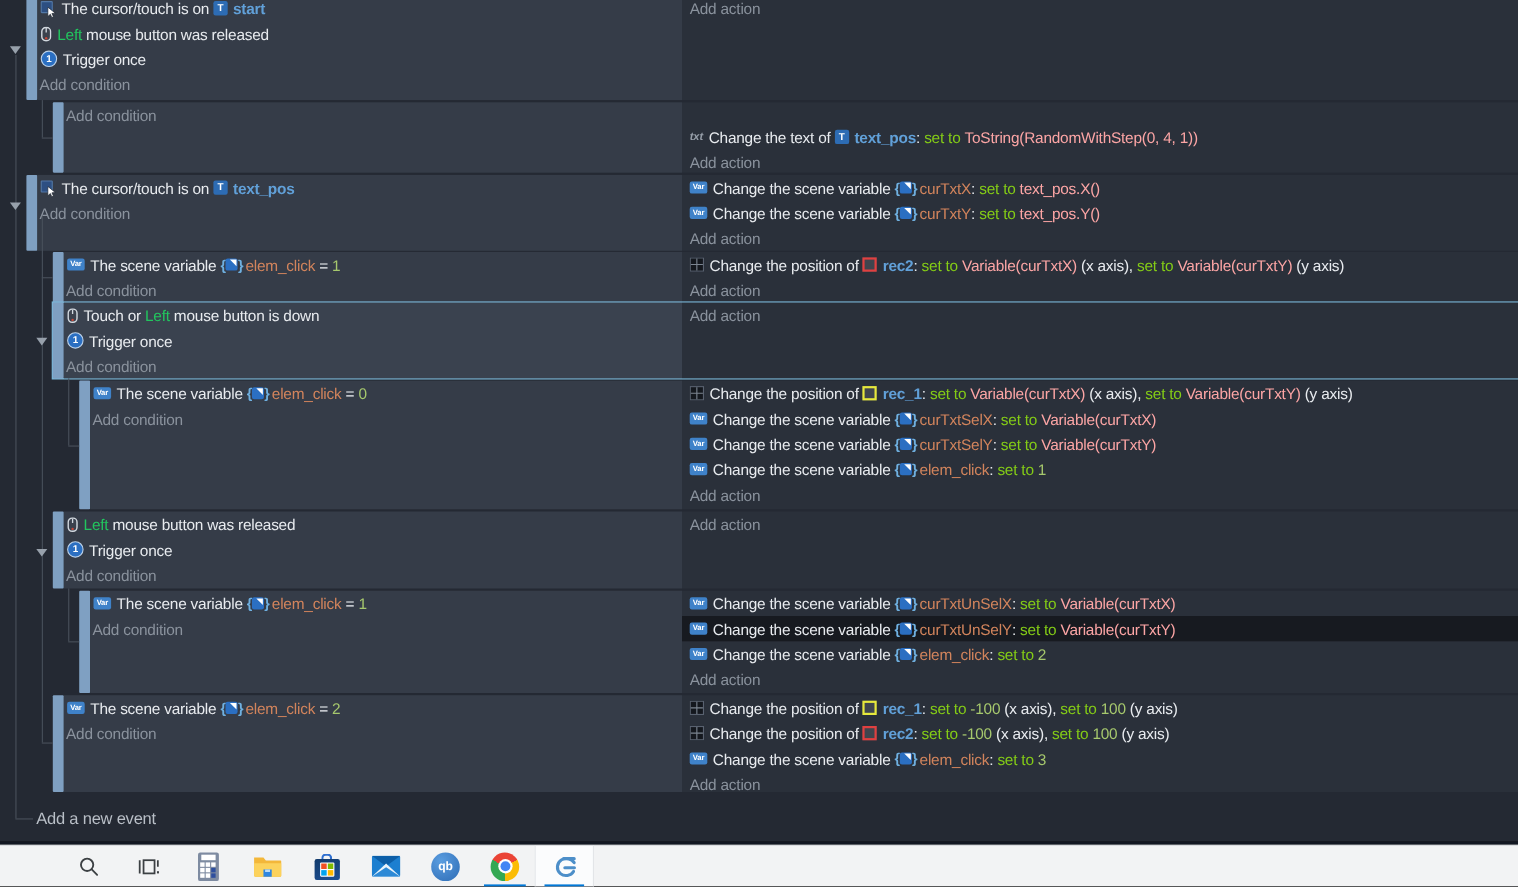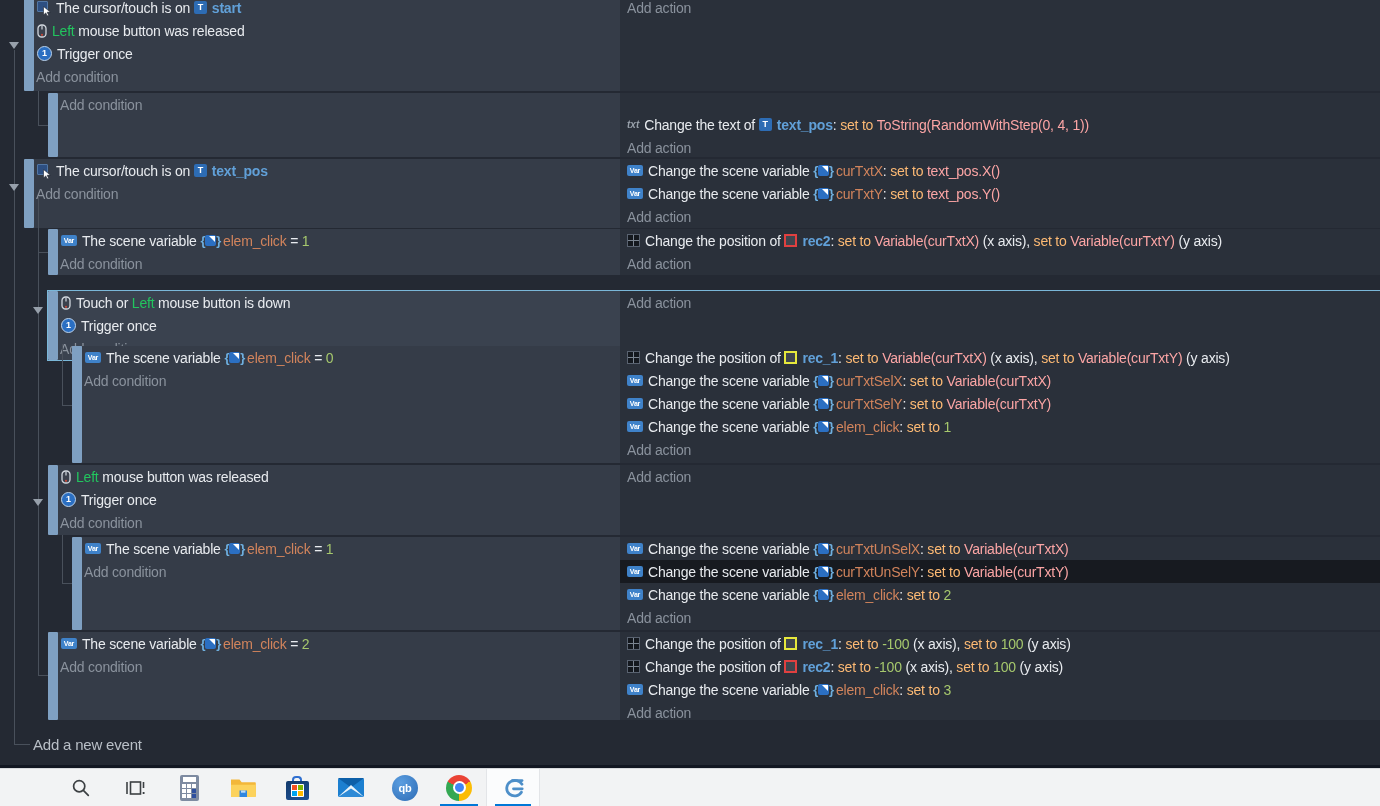--- a/index.html
+++ b/index.html
@@ -5,40 +5,40 @@
   html,body{margin:0;padding:0;background:#111;}
   #screen{position:relative;width:1380px;height:806px;overflow:hidden;
     font-family:"Liberation Sans","DejaVu Sans",sans-serif;font-size:14px;
     letter-spacing:-0.2px;color:#e8ebef;}
   
   #sheet{position:absolute;left:0;top:0;width:1380px;height:765px;background:#242933;overflow:hidden;}
   .tree-line{position:absolute;background:#49505b;}
   .tree-arrow{position:absolute;width:0;height:0;border-left:5px solid transparent;
     border-right:5px solid transparent;border-top:7px solid #97a0ab;}
   .ev-block{position:absolute;}
-  .ev-block.selected{box-shadow:0 0 0 1px #7ab7d8;margin-top:16px;}
+  .ev-block.selected{box-shadow:0 0 0 1px #7ab7d8;}
   .handle{position:absolute;left:0;top:0;bottom:0;width:10px;background:#7fa0c2;border-radius:1px;}
   .cond-col{position:absolute;top:0;bottom:0;background:#353c48;}
   .ev-block.selected .cond-col{background:#3a424f;}
   .act-col{position:absolute;top:0;bottom:0;background:#2a303a;}
   .row{height:23px;display:flex;align-items:center;}
   .cond-row{padding-left:3px;}
   .act-row{padding-left:7px;}
   .act-row.hovered{background:#171a20;}
   .footer-row{color:#8a929d;}
   .cond-footer{padding-left:2px;}
   .act-footer{padding-left:7px;}
   .ev-header{height:20px;display:flex;align-items:center;padding-left:4px;color:#eceff2;}
   .sg-w{color:#e8ebef;white-space:pre;}
   .sg-o{color:#61a0d8;font-weight:bold;white-space:pre;}
   .sg-p{color:#22c55e;white-space:pre;}
   .sg-n{color:#a6c86d;white-space:pre;}
   .sg-e{color:#fca5a5;white-space:pre;}
   .sg-v{color:#d2845c;white-space:pre;}
-  .sg-st{color:#fdba74;white-space:pre;}
+  .sg-st{color:#84cc16;white-space:pre;}
   
   .ic{display:inline-flex;align-items:center;justify-content:center;margin-right:5px;flex:none;}
   .cur{width:14px;height:14px;position:relative;}
   .cur-sq{position:absolute;left:0;top:0;width:9px;height:9px;background:#2d4f82;border:1px solid #5277a5;border-radius:1px;}
   .trig{width:13px;height:13px;border-radius:50%;background:#2b6fc2;color:#fff;font-size:9px;
     font-weight:bold;border:1px solid #bcd2ea;line-height:1;}
   .txo{width:13px;height:13px;background:#2d6cb4;color:#fff;font-size:9px;font-weight:bold;border-radius:2px;line-height:1;}
   .varic{width:16px;height:11px;background:#3f82c9;color:#fff;font-size:7px;font-weight:bold;border-radius:2px;line-height:1;}
   .vbadge{margin-right:2px;}
   .vb-br{color:#6fb0e0;font-size:13px;font-weight:bold;line-height:1;}

